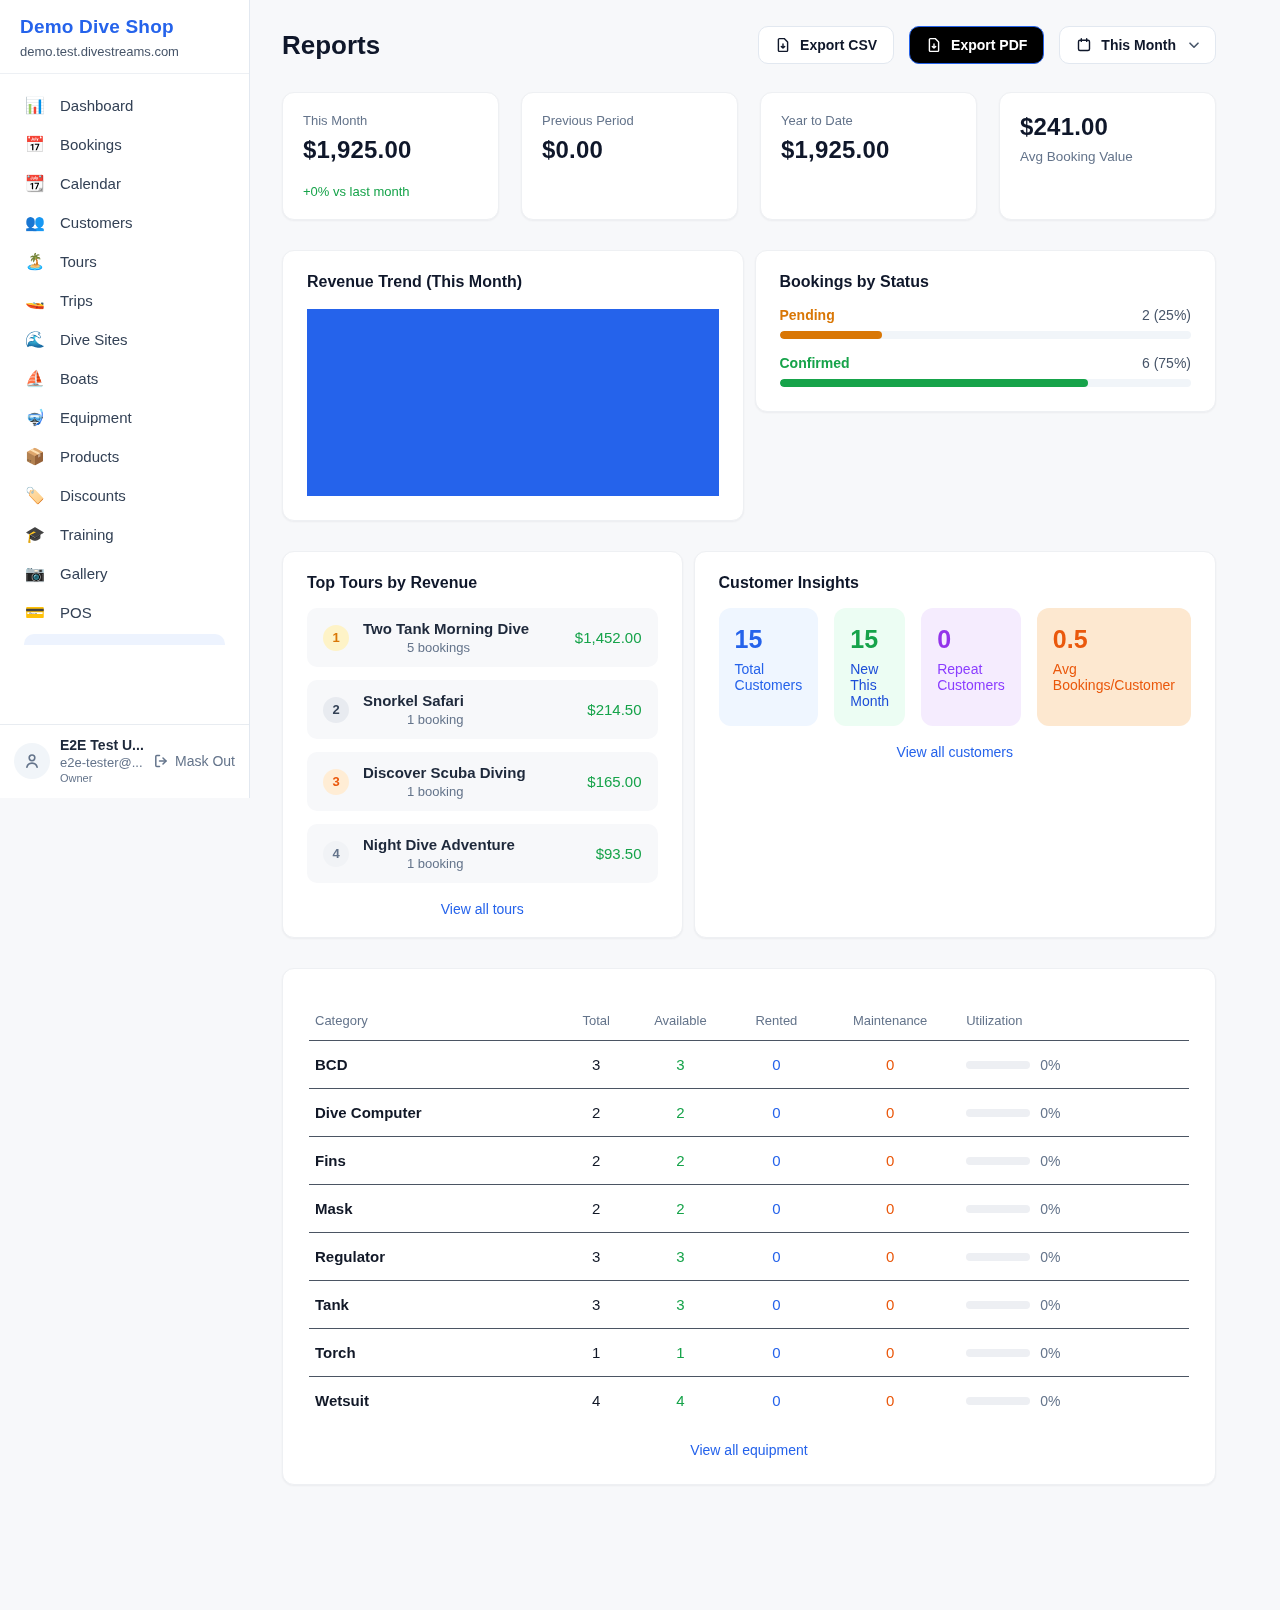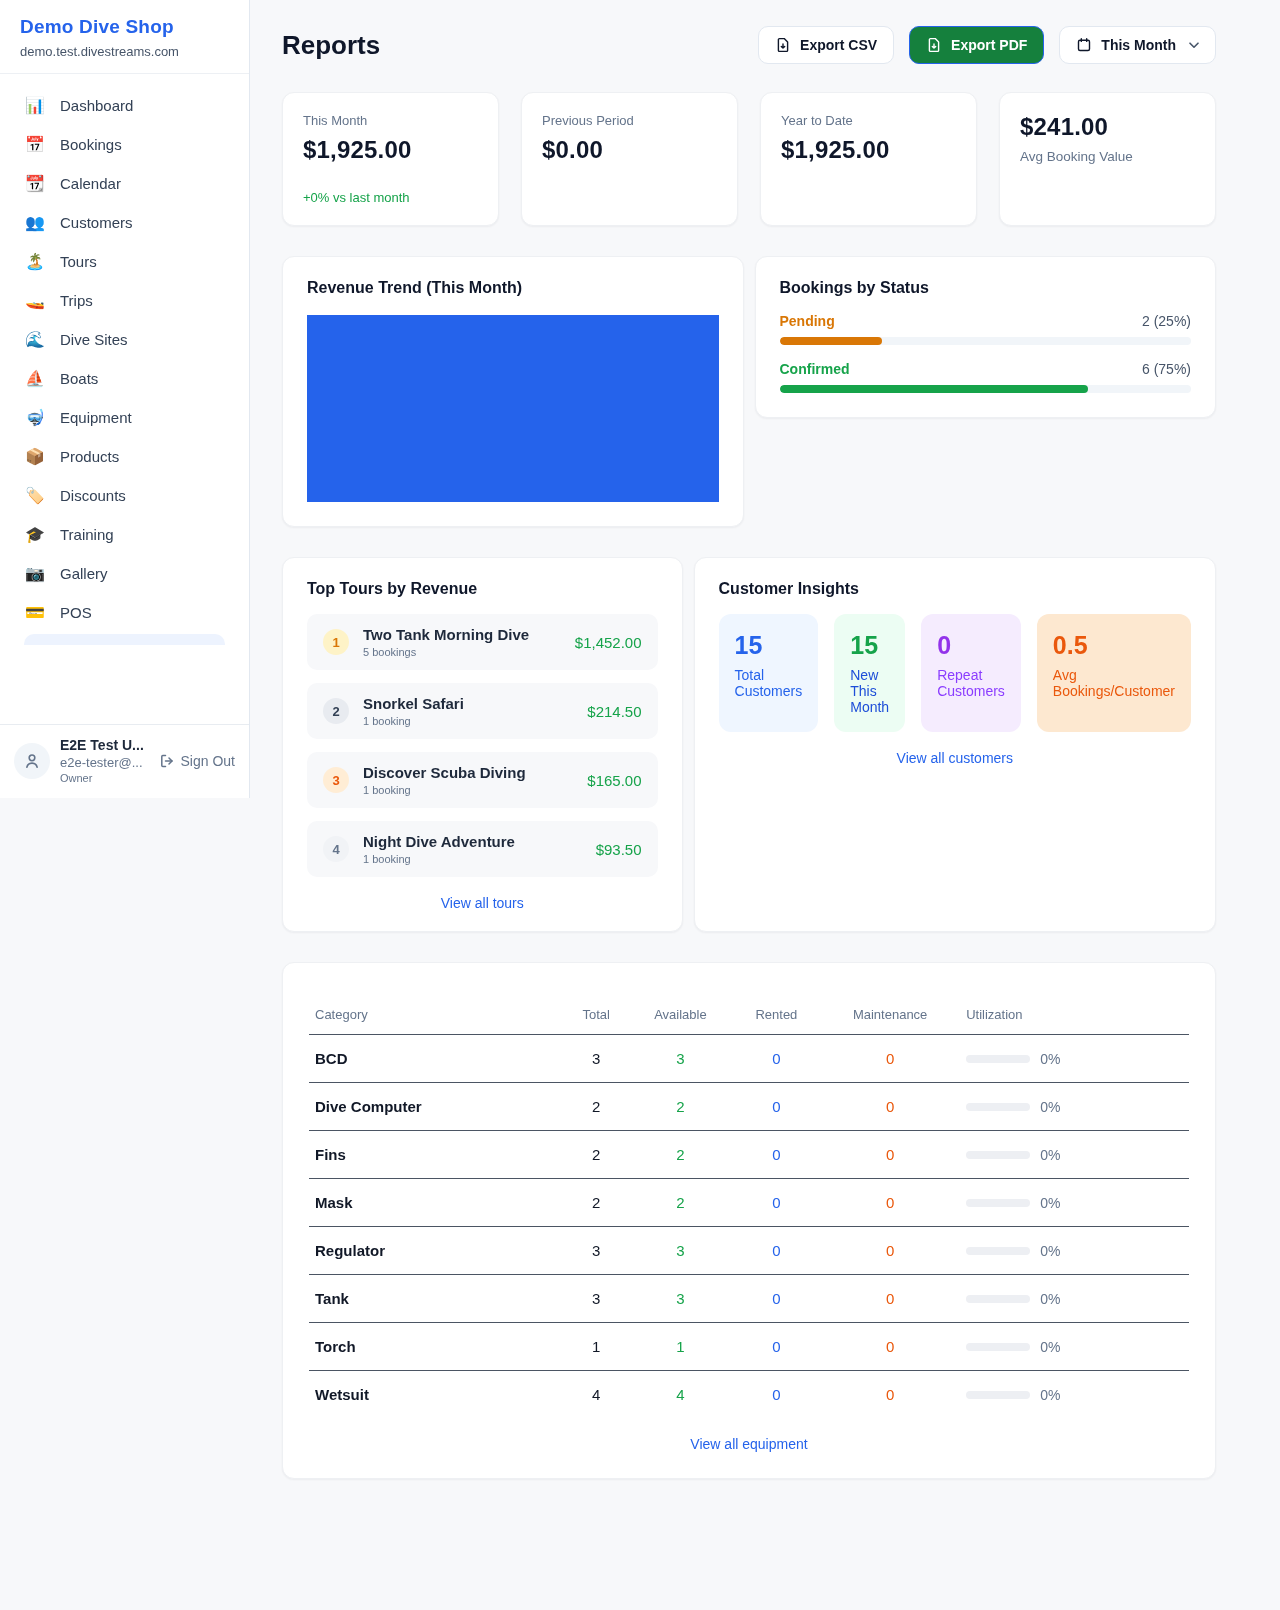--- a/index.html
+++ b/index.html
@@ -45,34 +45,34 @@
   .main { margin-left:250px; padding:26px 64px 40px 32px; }
   .header-row { display:flex; justify-content:space-between; align-items:center; margin-bottom:28px; }
   .page-title { font-size:26px; font-weight:800; color:#0f172a; }
   .header-actions { display:flex; gap:15px; }
   .btn {
     display:flex; align-items:center; gap:9px; height:38px; padding:0 16px;
     border-radius:10px; border:1px solid #e2e8f0; background:#fff;
     font-size:14px; font-weight:bold; color:#0f172a; cursor:pointer;
     font-family:"Liberation Sans", sans-serif;
   }
-  .btn-primary { background:#15803d; border-color:#2563eb; color:#fff; }
+  .btn-primary { background:#000000; border-color:#2563eb; color:#fff; }
   .btn .chev { margin-left:4px; color:#475569; }
 
   .card {
     background:#fff; border:1px solid #eef0f3; border-radius:12px;
     box-shadow:0 1px 2px rgba(15,23,42,.05);
   }
   .card-title { font-size:16px; font-weight:bold; color:#0f172a; }
 
   .stats-grid { display:grid; grid-template-columns:repeat(4,1fr); gap:22px; margin-bottom:30px; }
   .stat-card { padding:20px; }
   .stat-label { font-size:13px; color:#64748b; }
   .stat-value { font-size:24px; font-weight:800; color:#0f172a; margin-top:8px; letter-spacing:.2px; }
-  .stat-delta { font-size:13px; color:#16a34a; margin-top:26px; }
+  .stat-delta { font-size:13px; color:#16a34a; margin-top:20px; }
   .stat-card.value-first .stat-value { margin-top:0; }
   .stat-card.value-first .stat-label { font-size:13.5px; margin-top:8px; }
 
   .grid-row { display:grid; grid-template-columns:1fr 1fr; gap:11px; margin-bottom:30px; }
   .row1 { align-items:start; }
   .row2 { align-items:stretch; }
 
   .chart-card { padding:22px 24px 24px; }
   .revenue-chart { margin-top:18px; height:187px; background:#2563eb; }
 
@@ -98,21 +98,21 @@
     width:26px; height:26px; border-radius:50%; flex:0 0 26px;
     display:flex; align-items:center; justify-content:center;
     font-size:13px; font-weight:bold;
   }
   .rank-1 { background:#fef3c7; color:#d97706; }
   .rank-2 { background:#e8ebf0; color:#334155; }
   .rank-3 { background:#ffedd5; color:#ea580c; }
   .rank-4 { background:#f1f3f6; color:#64748b; }
   .tour-info { flex:1; min-width:0; }
   .tour-name { font-size:15px; font-weight:bold; color:#1e293b; }
-  .tour-sub { font-size:11px; color:#64748b; margin-top:3px; }
+  .tour-sub { font-size:13px; color:#64748b; margin-top:3px;margin-left:44px; }
   .tour-amount { font-size:15px; font-weight:normal; color:#16a34a; }
   .view-link { display:block; text-align:center; color:#2563eb; font-size:14px; margin-top:18px; cursor:pointer; text-decoration:none; }
 
   .insights-card { padding:22px 24px 20px; }
   .tile-grid { margin-top:16px; display:grid; grid-template-columns:1fr 1fr 1fr 1fr; gap:16px; }
   .tile { border-radius:12px; padding:17px 16px; }
   .tile-value { font-size:25px; font-weight:800; }
   .tile-label { font-size:14px; margin-top:7px; }
   .tile.blue   { background:#eff6ff; } .tile.blue .tile-value   { color:#2563eb; } .tile.blue .tile-label   { color:#2563eb; }
   .tile.green  { background:#ecfdf3; } .tile.green .tile-value  { color:#16a34a; } .tile.green .tile-label  { color:#1d4ed8; }
@@ -225,21 +225,21 @@
         <div class="user-name">E2E Test U...</div>
         <div class="user-email">e2e-tester@...</div>
         <div class="user-role">Owner</div>
       </div>
       <div class="signout">
         <svg width="16" height="16" viewBox="0 0 16 16" fill="none" stroke="currentColor" stroke-width="1.5" stroke-linecap="round" stroke-linejoin="round">
           <path d="M6.5 2.5H3.8a1 1 0 0 0-1 1v9a1 1 0 0 0 1 1h2.7"></path>
           <path d="M10 5l3 3-3 3"></path>
           <path d="M13 8H6.5"></path>
         </svg>
-        <span>Sign Out</span>
+        <span>Mask Out</span>
       </div>
     </div>
   </aside>
 
   <main class="main">
 
     <div class="header-row">
       <h1 class="page-title">Reports</h1>
       <div class="header-actions">
         <button class="btn">

